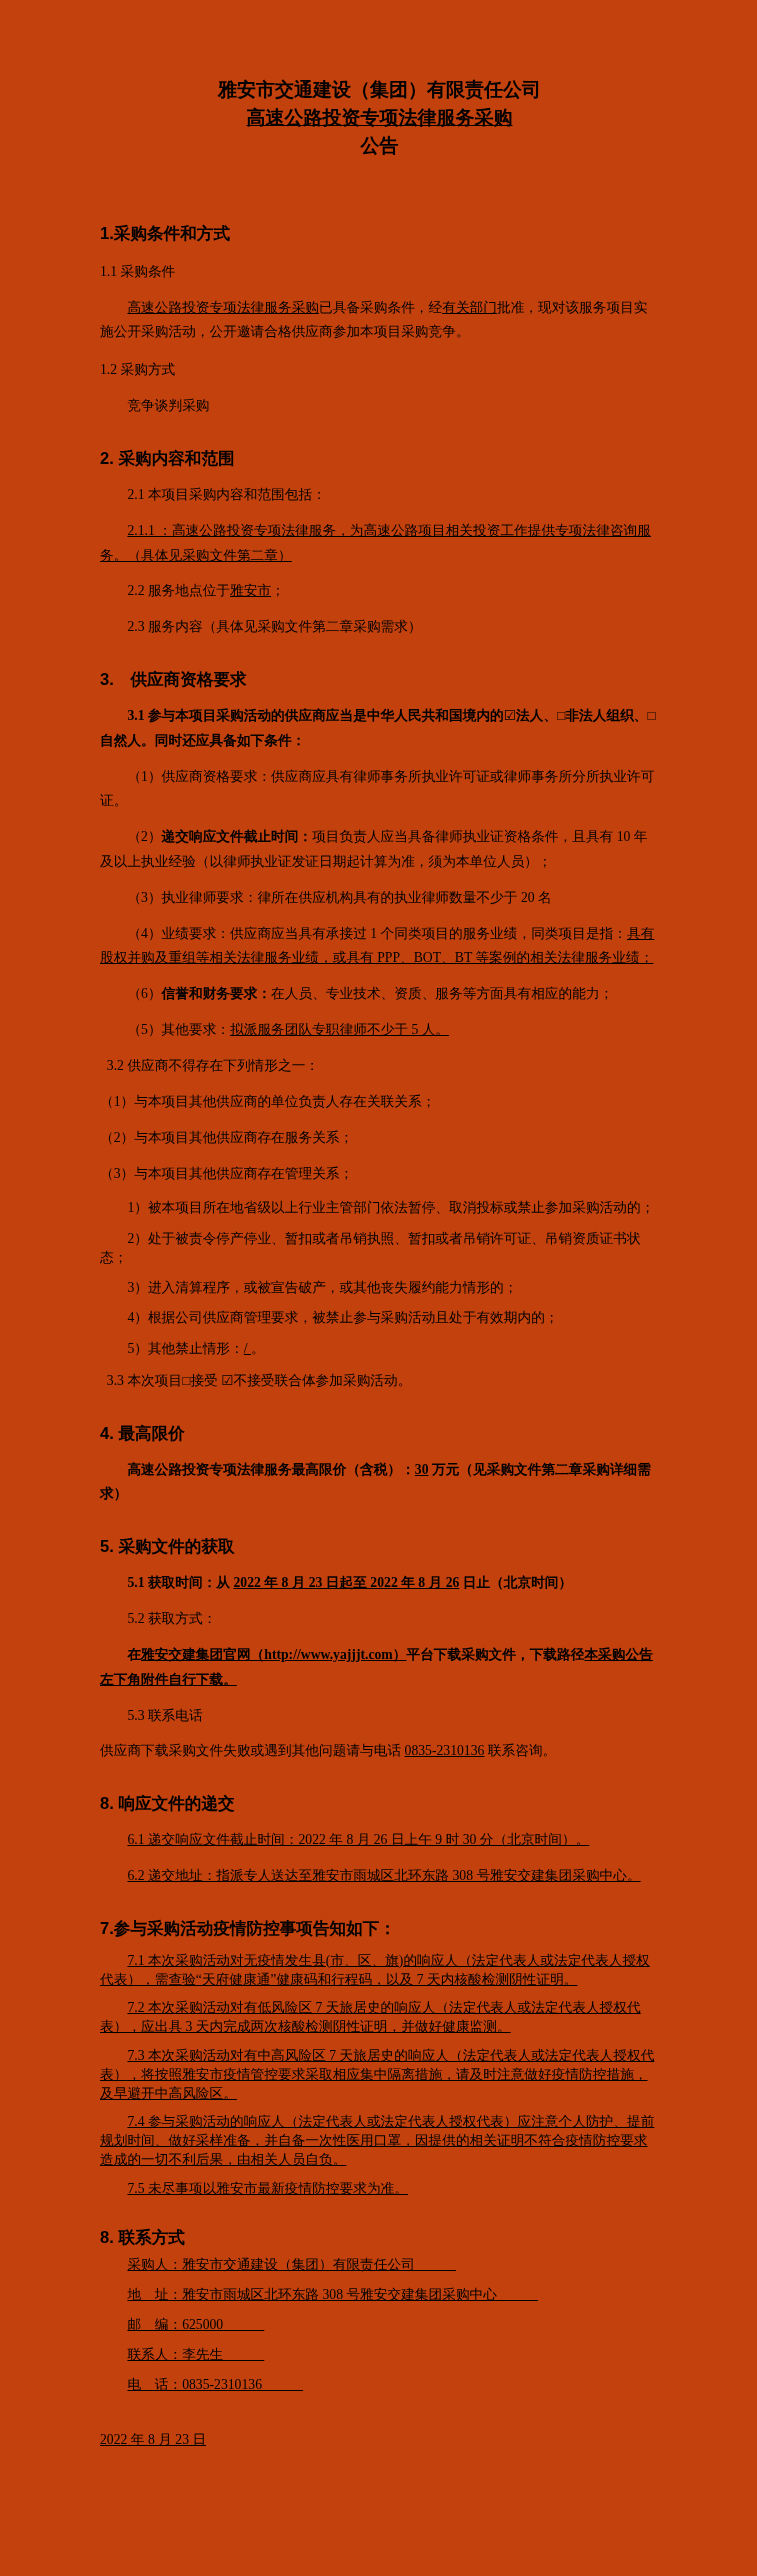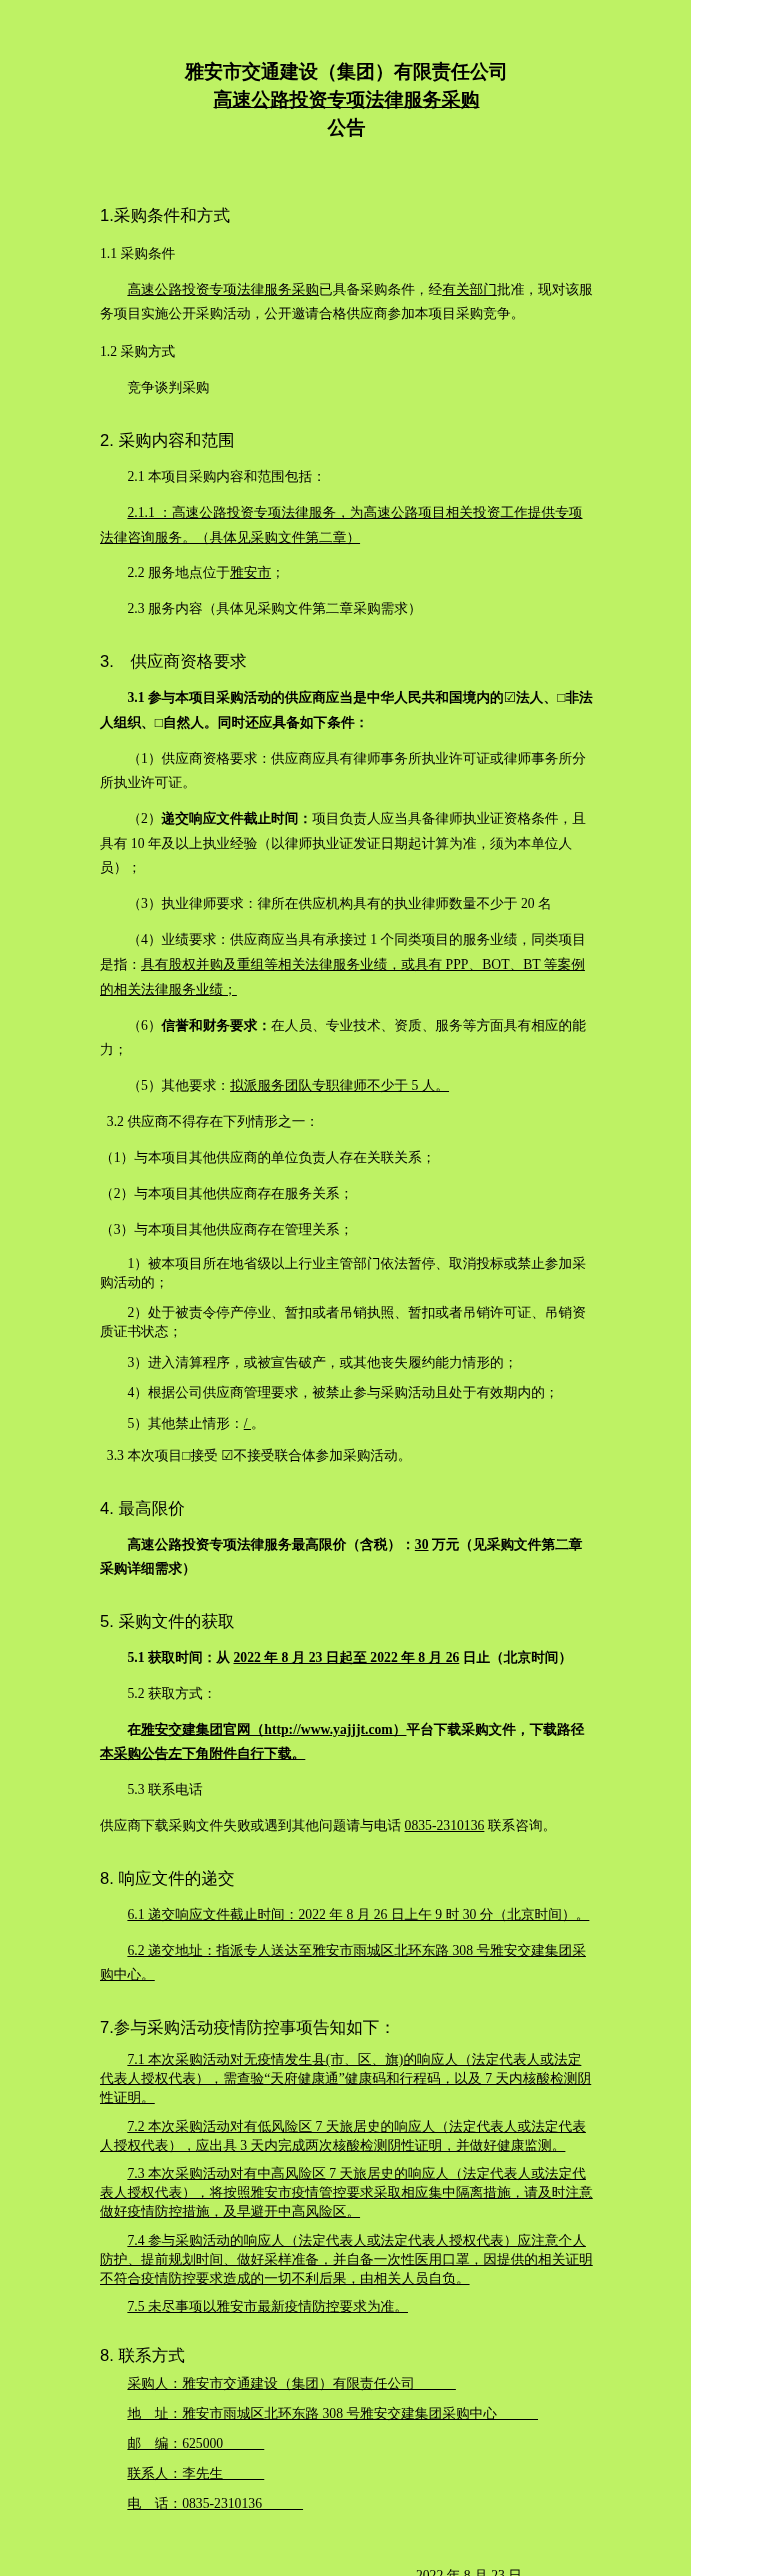--- a/index.html
+++ b/index.html
@@ -1,37 +1,37 @@
 <!DOCTYPE html>
 <html style="font-size:15px"><head>
 <meta charset="utf-8">
 <style>
   html,body{margin:0;padding:0;background:#ffffff;}
   .doc{
-    width:691px;height:2576px;box-sizing:border-box;
-    padding:58px 98px 0 100px;
-    background:#bef264;color:#000000;
+    width:757px;height:2576px;box-sizing:border-box;
+    padding:76px 98px 0 100px;
+    background:#c2410c;color:#000000;
     font-family:"Liberation Serif","DejaVu Serif","DejaVu Sans",serif;
     font-size:13.7px;overflow:hidden;
   }
   p{margin:0;}
   .title{
     text-align:center;font-weight:bold;font-size:19px;line-height:28px;
     font-family:"Liberation Sans","DejaVu Sans",sans-serif;
   }
   .h1{
     font-family:"Liberation Sans","DejaVu Sans",sans-serif;
-    font-weight:normal;font-size:16.6px;line-height:24.6px;margin-top:28px;
+    font-weight:bold;font-size:16.6px;line-height:24.6px;margin-top:28px;
   }
   .sub{margin-top:13.3px;line-height:24.6px;}
   .body{margin-top:11.4px;line-height:24.6px;}
   .tight{margin-top:11.4px;line-height:19px;}
   .covid{margin-top:9.5px;line-height:19px;}
   .contact{margin-top:0;line-height:30px;}
-  .date{margin-top:45px;line-height:24.6px;text-align:right;padding-right:71px;}
+  .date{margin-top:28px;line-height:24.6px;text-align:left;padding-right:71px;text-decoration:underline;}
   .indent{text-indent:2em;}
   .indent-sm{text-indent:0.5em;}
   .b{font-weight:bold;}
   .u{text-decoration:underline;}
   .gap-title{height:34px;}
 </style>
 </head>
 <body>
 
 <main class="doc">

